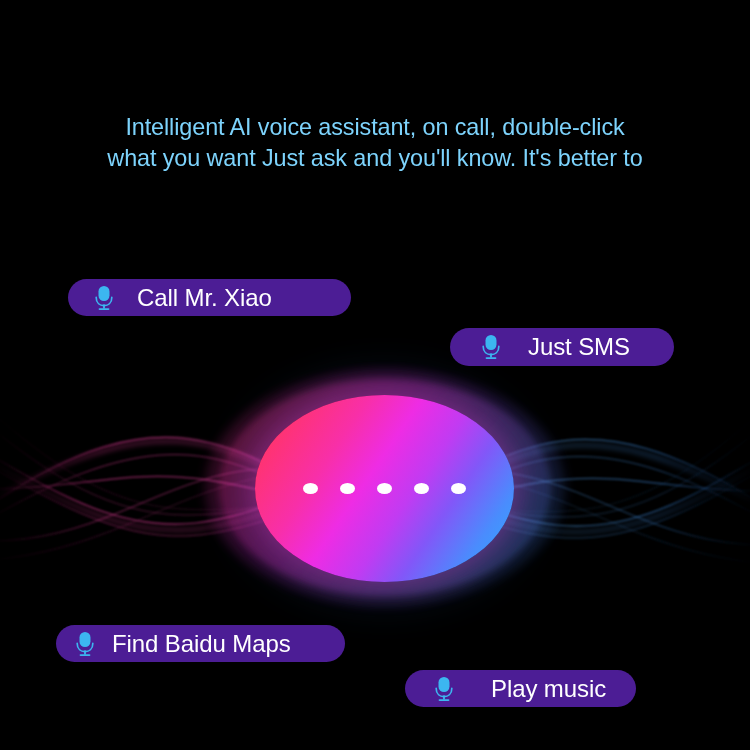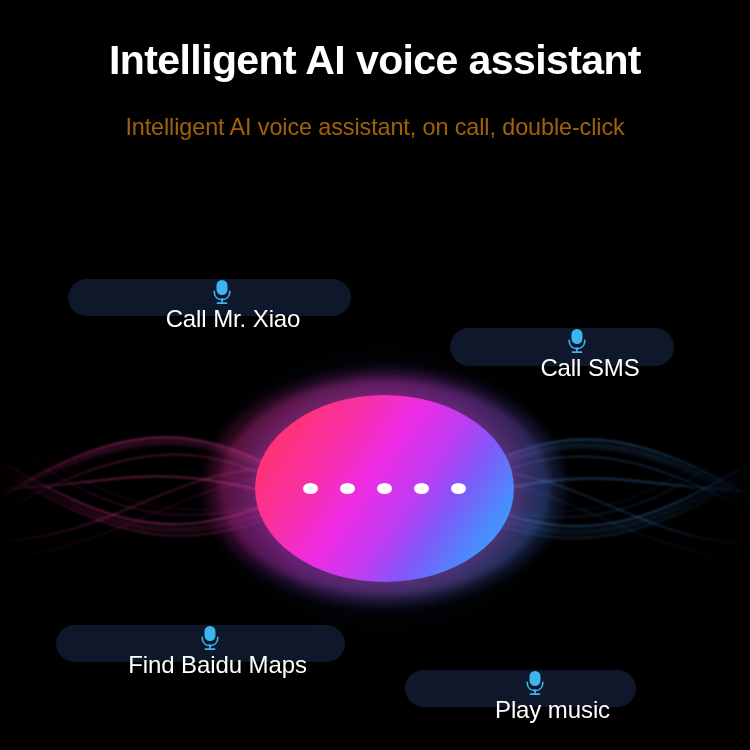--- a/index.html
+++ b/index.html
@@ -48,21 +48,21 @@
     line-height: 1.1;
   }
 
   
   .bodycopy {
     position: absolute;
     left: 30px;
     top: 112px;
     width: 690px;
     text-align: center;
-    color: #a16207;
+    color: #7dd3fc;
     font-size: 23.4px;
     font-weight: 400;
     line-height: 30.5px;
     letter-spacing: -0.1px;
   }
   .bodycopy .line { display: block; white-space: nowrap; }
 
   
   .waves {
     position: absolute;
@@ -148,24 +148,23 @@
     height: 11px;
     border-radius: 50%;
     background: #ffffff;
   }
 
   
   .pill {
     position: absolute;
     display: flex;
     align-items: center;
-    background: #0f172a;
+    background: #4c1d95;
     border-radius: 999px;
     box-sizing: border-box;
-    flex-direction: column;
   }
   .pill .mic {
     flex: 0 0 auto;
     display: block;
   }
   .pill .plabel {
     color: #ffffff;
     font-size: 24px;
     font-weight: 400;
     letter-spacing: -0.1px;
@@ -183,24 +182,24 @@
 
   .pill-music     { left: 405px; top: 670px; width: 231px; height: 37px; padding-left: 28px; }
   .pill-music .plabel { margin-left: 36px; }
 </style>
 </head>
 <body>
 
 <div id="page">
 
 
-  <div class="headline">Intelligent AI voice assistant</div>
 
   <div class="bodycopy">
     <span class="line">Intelligent AI voice assistant, on call, double-click</span>
+    <span class="line">what you want Just ask and you'll know. It's better to</span>
   </div>
 
   <svg class="waves" viewBox="0 0 750 255" preserveAspectRatio="none">
     <defs>
       <linearGradient id="gPink" x1="0" y1="0" x2="1" y2="0">
         <stop offset="0%" stop-color="#e0308f" stop-opacity="0"></stop>
         <stop offset="30%" stop-color="#ef3c9e" stop-opacity="0.85"></stop>
         <stop offset="75%" stop-color="#ff4fb5" stop-opacity="0.70"></stop>
         <stop offset="100%" stop-color="#ff63c0" stop-opacity="0.15"></stop>
       </linearGradient>
@@ -274,21 +273,21 @@
     <span class="plabel">Call Mr. Xiao</span>
   </div>
 
   <div class="pill pill-sms">
     <svg class="mic" width="22" height="26" viewBox="0 0 22 26">
       <rect x="5.5" y="1" width="11" height="15" rx="5.5" fill="#3cb6f0"></rect>
       <path d="M3.2 12.4 C3.2 18.2 7.0 20.6 11 20.6 C15 20.6 18.8 18.2 18.8 12.4" fill="none" stroke="#3cb6f0" stroke-width="1.7" stroke-linecap="round"></path>
       <rect x="10.1" y="19.4" width="1.8" height="4.2" fill="#3cb6f0"></rect>
       <rect x="5.6" y="23.2" width="10.8" height="1.8" rx="0.9" fill="#3cb6f0"></rect>
     </svg>
-    <span class="plabel">Call SMS</span>
+    <span class="plabel">Just SMS</span>
   </div>
 
   <div class="pill pill-maps">
     <svg class="mic" width="22" height="26" viewBox="0 0 22 26">
       <rect x="5.5" y="1" width="11" height="15" rx="5.5" fill="#3cb6f0"></rect>
       <path d="M3.2 12.4 C3.2 18.2 7.0 20.6 11 20.6 C15 20.6 18.8 18.2 18.8 12.4" fill="none" stroke="#3cb6f0" stroke-width="1.7" stroke-linecap="round"></path>
       <rect x="10.1" y="19.4" width="1.8" height="4.2" fill="#3cb6f0"></rect>
       <rect x="5.6" y="23.2" width="10.8" height="1.8" rx="0.9" fill="#3cb6f0"></rect>
     </svg>
     <span class="plabel">Find Baidu Maps</span>

